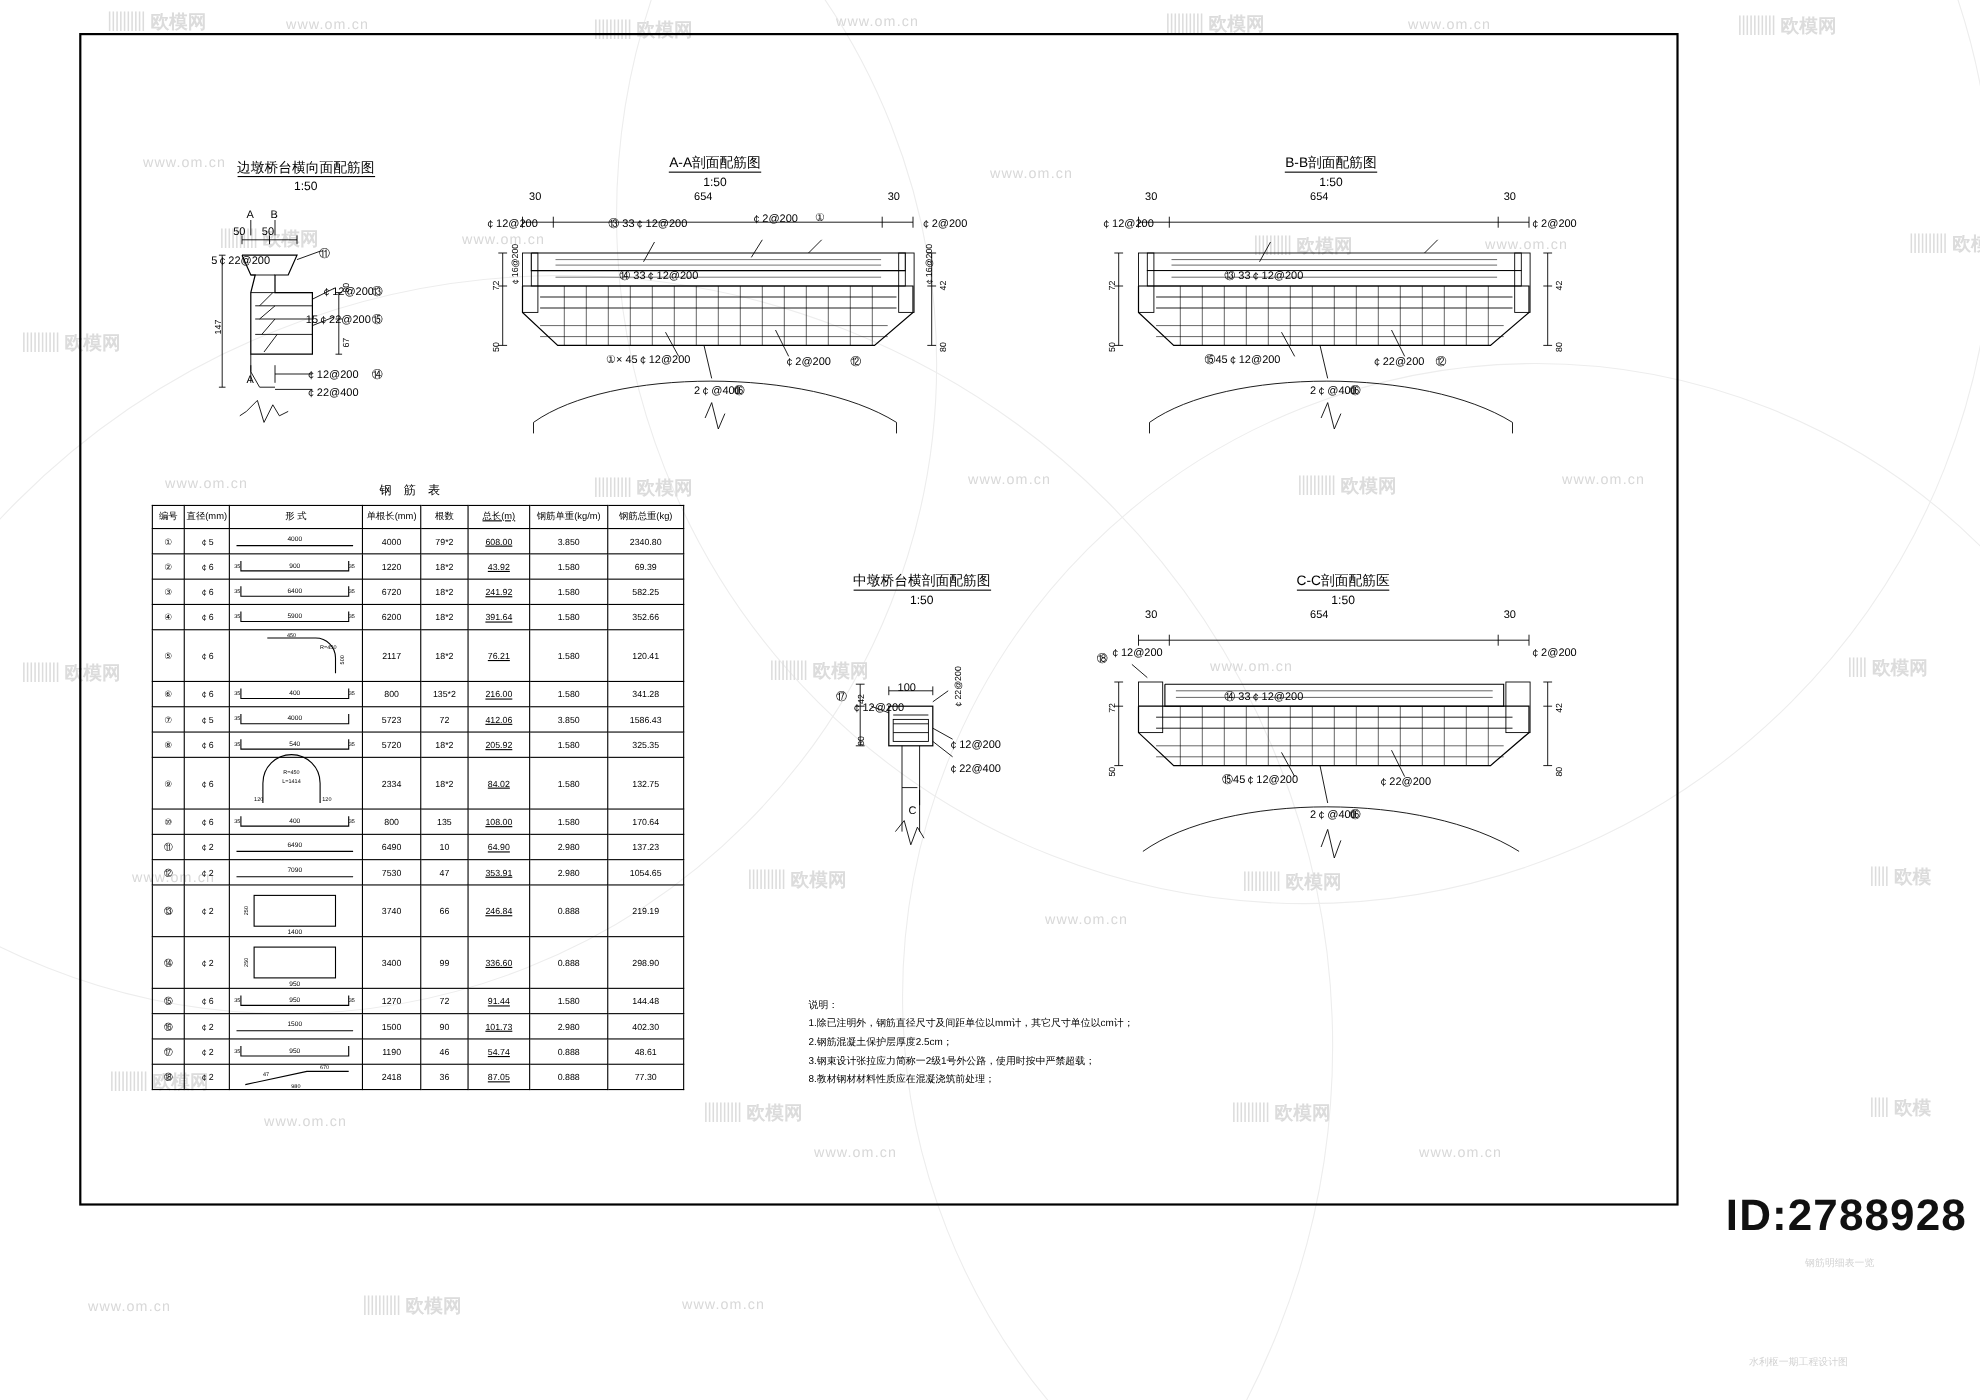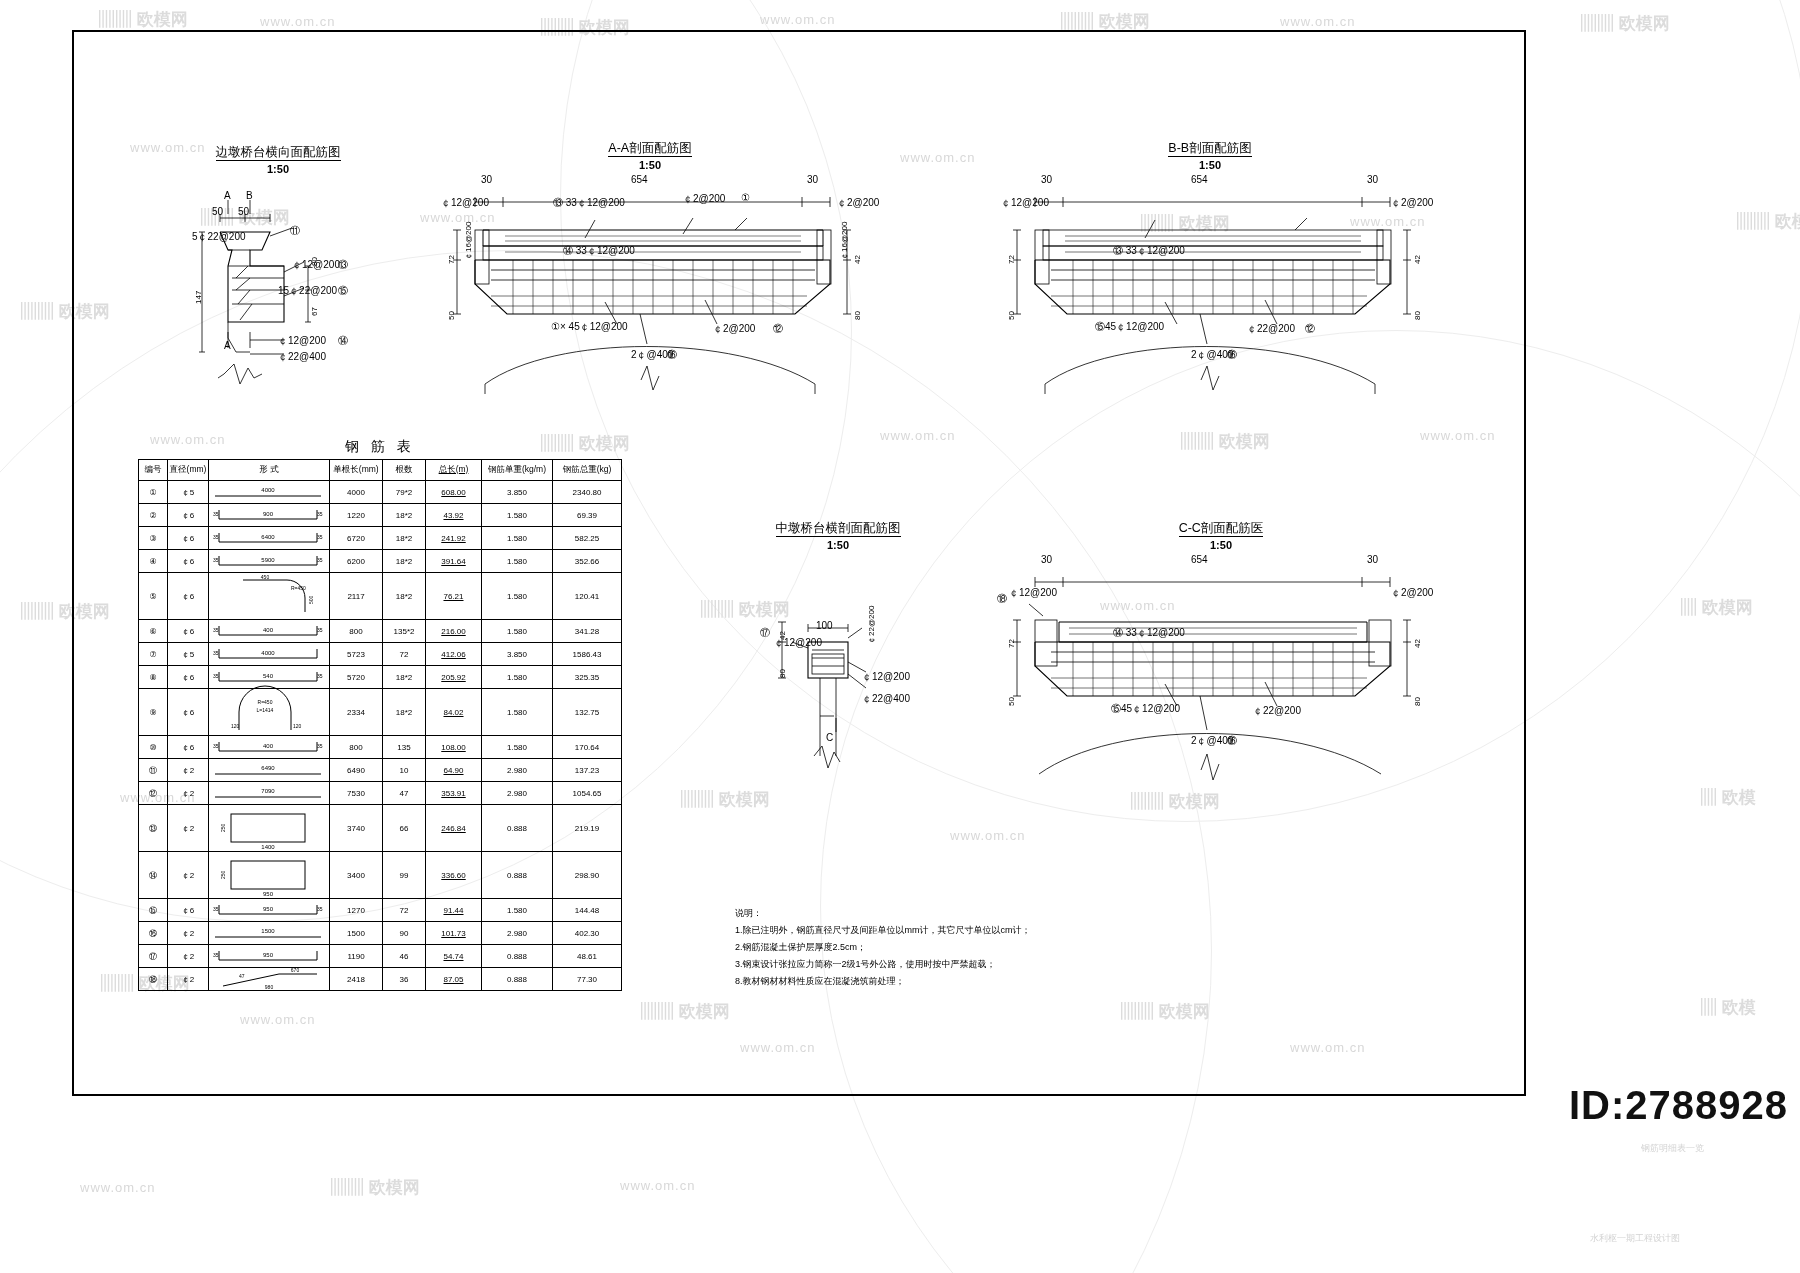--- a/index.html
+++ b/index.html
@@ -12,39 +12,39 @@
   #watermarks{position:absolute;inset:0;pointer-events:none;z-index:0;}
   .wm{position:absolute;color:#d8d8d8;font-size:13px;white-space:nowrap;letter-spacing:1px;}
   .wm-logo{position:absolute;color:#dcdcdc;font-size:17px;white-space:nowrap;font-weight:bold;}
   .wm-arc{position:absolute;border:1px solid #ededed;border-radius:50%;}
   
   #frame{position:absolute;left:72px;top:30px;width:1450px;height:1062px;border:2px solid #000;z-index:2;background:transparent;}
   
   .ttl{position:absolute;text-align:center;font-size:12px;color:#000;line-height:1.35;}
   .ttl .t1{font-size:12.5px;}
   .ttl .ul{border-bottom:1px solid #000;padding-bottom:1px;}
-  .ttl .t2{font-size:11px;font-weight:bold;}
+  .ttl .t2{font-size:11px;}
   .lbl{position:absolute;font-size:10px;color:#000;white-space:nowrap;}
   .lbl-r{position:absolute;font-size:8px;color:#000;white-space:nowrap;transform-origin:0 0;transform:rotate(-90deg);}
   .sec{position:absolute;}
   svg{display:block;overflow:visible;}
   
   #rebar-table{position:absolute;left:138px;top:459px;z-index:3;}
   #rebar-table table{border-collapse:collapse;font-size:8px;color:#000;}
   #rebar-table th,#rebar-table td{border:1px solid #000;text-align:center;vertical-align:middle;padding:0;height:22px;}
   #rebar-table th{font-weight:normal;height:20px;font-size:8.5px;}
   .c-no{width:28px;}
   .c-dia{width:40px;}
   .c-shape{width:120px;}
   .c-len{width:52px;}
   .c-cnt{width:42px;}
   .c-tot{width:55px;text-decoration:underline;}
   .c-unit{width:70px;}
   .c-wt{width:68px;}
-  .tbl-title{position:absolute;left:345px;top:438px;font-size:14px;letter-spacing:4px;z-index:3;text-align:center;}
+  .tbl-title{position:absolute;left:345px;top:438px;font-size:11px;letter-spacing:4px;z-index:3;text-align:center;}
   
   #notes{position:absolute;left:735px;top:905px;font-size:9px;color:#000;line-height:1.9;z-index:3;}
   #notes .nt{white-space:nowrap;}
   
   #brand{position:absolute;right:12px;bottom:148px;z-index:5;text-align:left;}
   #brand .b1{font-size:46px;font-weight:bold;color:#111;letter-spacing:2px;line-height:1;}
   #brand .b2{font-size:40px;font-weight:bold;color:#111;letter-spacing:1px;margin-top:8px;line-height:1;}
   .ghost{position:absolute;right:96px;bottom:118px;font-size:9px;color:#d3d3d3;z-index:4;}
   .ghost2{position:absolute;right:120px;bottom:28px;font-size:9px;color:#d3d3d3;z-index:4;}
 </style>

